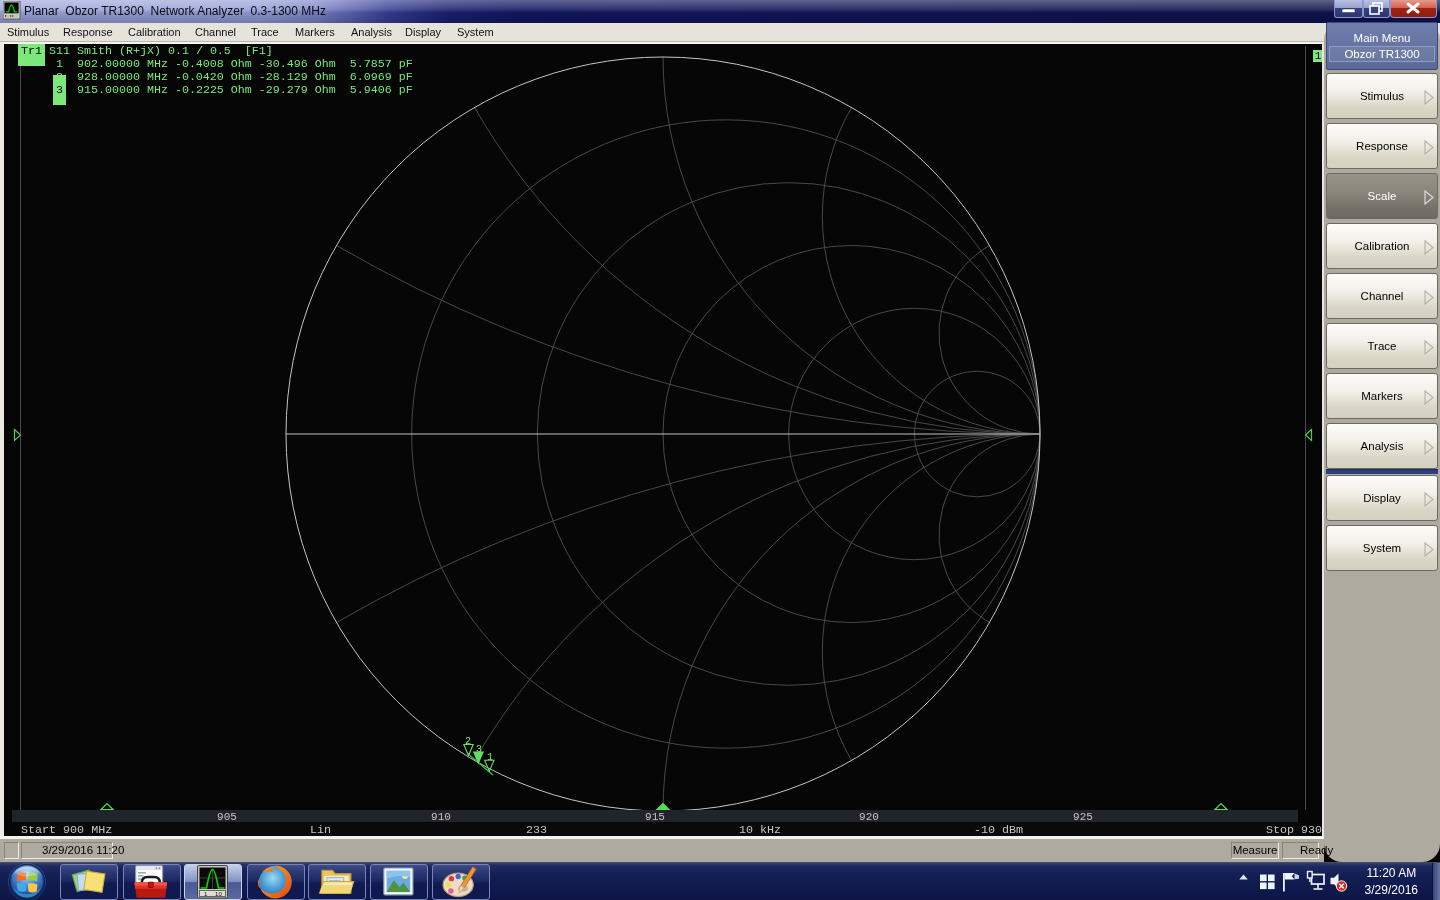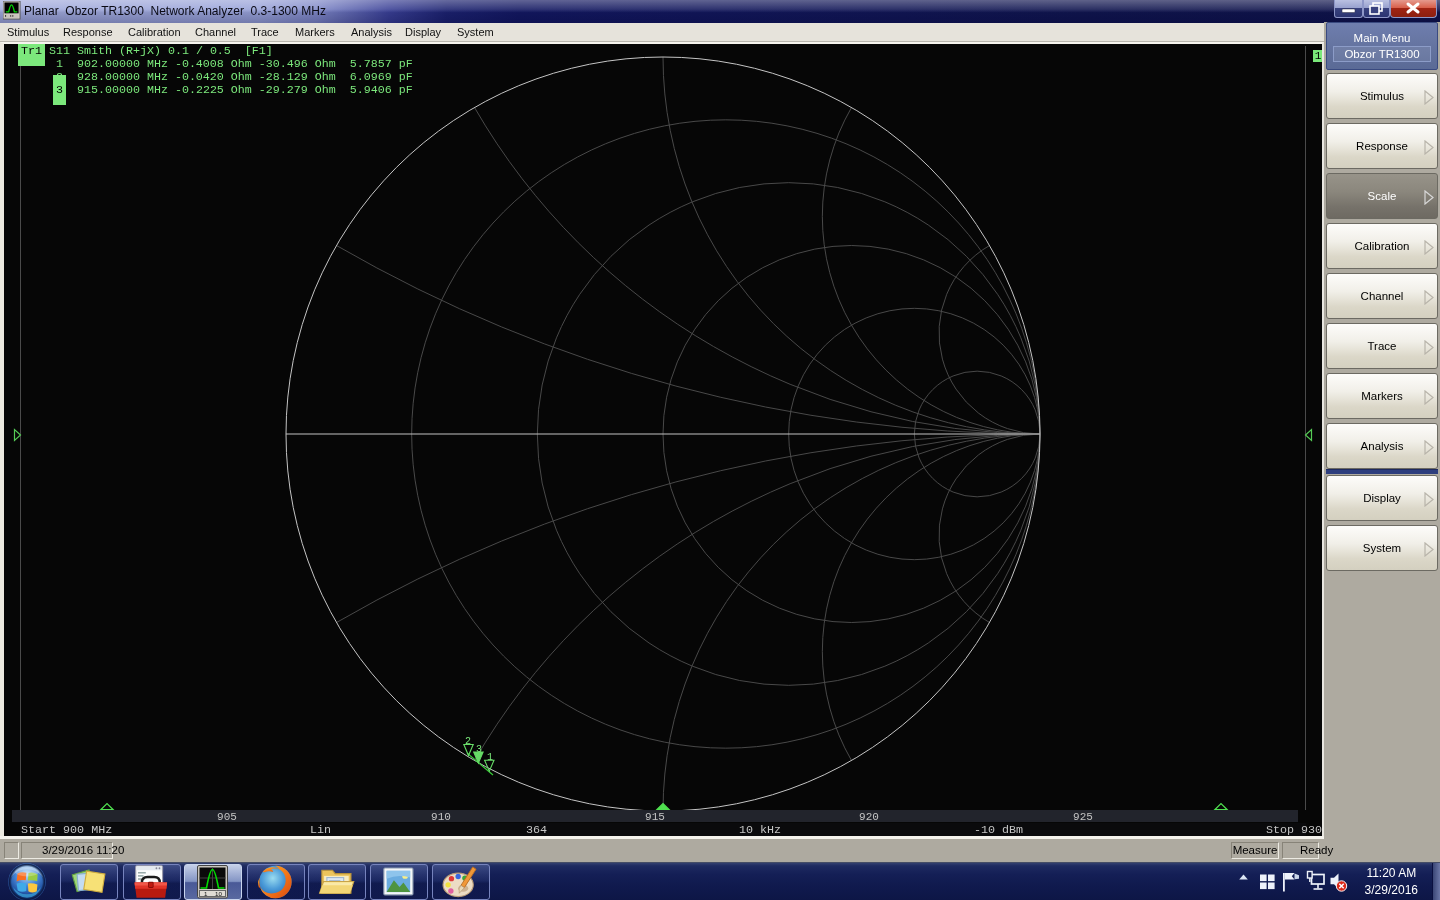--- a/index.html
+++ b/index.html
@@ -34,26 +34,26 @@
   #chbox { position:absolute; left:1309px; top:6px; width:10px; height:12px; background:#7ae87a; color:#000;
     font-family:"Liberation Mono",monospace; font-size:11px; line-height:12px; text-align:center; }
   
   #fband { position:absolute; left:8px; top:766px; width:1286px; height:12px; background:#22242c;
     font-family:"Liberation Mono",monospace; font-size:11px; color:#c4c4c4; }
   #fband span { position:absolute; top:1px; white-space:nowrap; }
   #sband { position:absolute; left:16px; top:779px; width:1286px; height:13px; background:#0a0a0c;
     font-family:"Liberation Mono",monospace; font-size:11.7px; color:#c4c4c4; }
   #sband span { position:absolute; top:0px; white-space:nowrap; }
   
-  #sidebar { position:absolute; left:1324px; top:22px; width:116px; height:840px; background:#aeaaa0; }
+  #sidebar { position:absolute; left:1324px; top:22px; width:116px; height:840px; background:#aeaaa0;border-radius:18px; }
   #mmhdr { position:absolute; left:2px; top:0px; width:112px; height:48px;
     background: linear-gradient(to bottom,#6f7eae 0%,#64739f 55%,#5a6a96 100%);
     border:1px solid #3a4a80; border-radius:2px; color:#fff; text-align:center; }
   #mmhdr .t1 { font-size:11.5px; margin-top:9px; }
-  #mmhdr .t2 { margin:2px auto 0; width:98px; height:16px; line-height:15px; font-size:11.5px;
+  #mmhdr .t2 { margin:2px auto 0; width:106px; height:16px; line-height:15px; font-size:11.5px;
     border:1px solid #8c9cc8; background:rgba(255,255,255,.08); }
   .sbtn { position:absolute; left:2px; width:112px; height:46px; border:1px solid #6c6a62; border-radius:3px;
     background: linear-gradient(to bottom, #fdfcfa 0%, #f1efe8 40%, #dbd7c8 75%, #d4d0c0 100%);
     font-size:11.5px; color:#000; }
   .sbtn .lab { position:absolute; left:0; right:0; top:16px; text-align:center; }
   .sbtn.pressed { background: linear-gradient(to bottom, #979389 0%, #8b877d 40%, #76726a 75%, #6e6a62 100%);
     color:#fff; }
   svg.arrow { position:absolute; right:2px; top:16px; }
   
   #statusbar { position:absolute; left:0; top:836px; width:1324px; height:26px; background:#aeaaa0;
@@ -152,21 +152,21 @@
 <div id="fband">
 <span style="left:205.1px">905</span>
 <span style="left:419.1px">910</span>
 <span style="left:633.1px">915</span>
 <span style="left:847.1px">920</span>
 <span style="left:1061.1px">925</span>
 </div>
 <div id="sband">
 <span style="left:1px">Start 900 MHz</span>
 <span style="left:290px">Lin</span>
-<span style="left:506px">364</span>
+<span style="left:506px">233</span>
 <span style="left:719px">10 kHz</span>
 <span style="left:954px">-10 dBm</span>
 <span style="left:1246px">Stop 930 MHz</span>
 </div>
 </div>
 <div id="sidebar">
 <div id="mmhdr">
       <div class="t1">Main Menu</div>
       <div class="t2">Obzor TR1300</div>
     </div>

